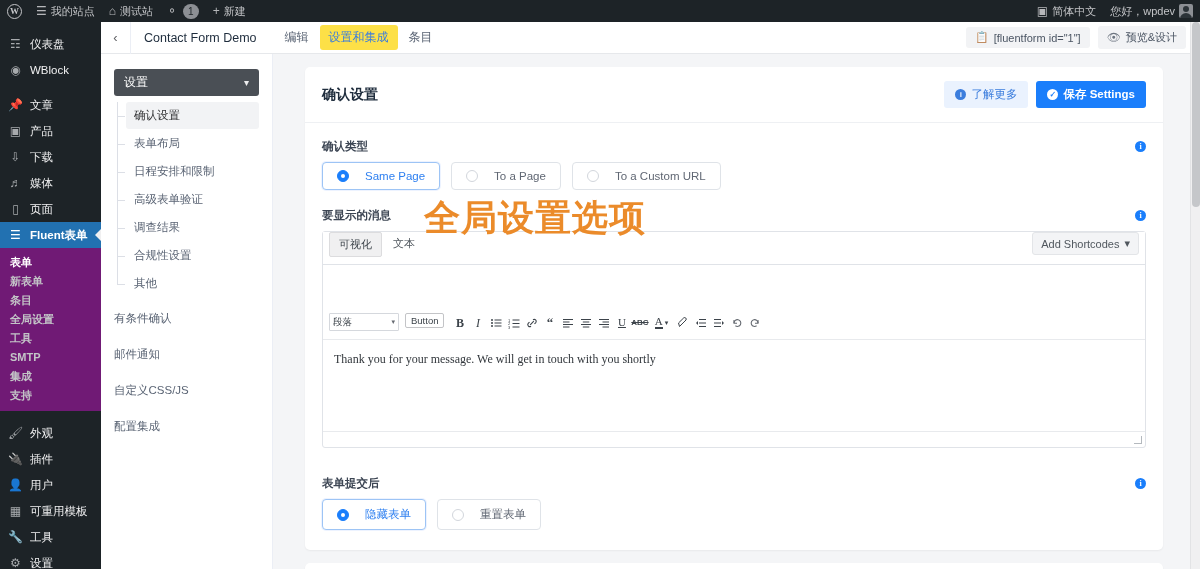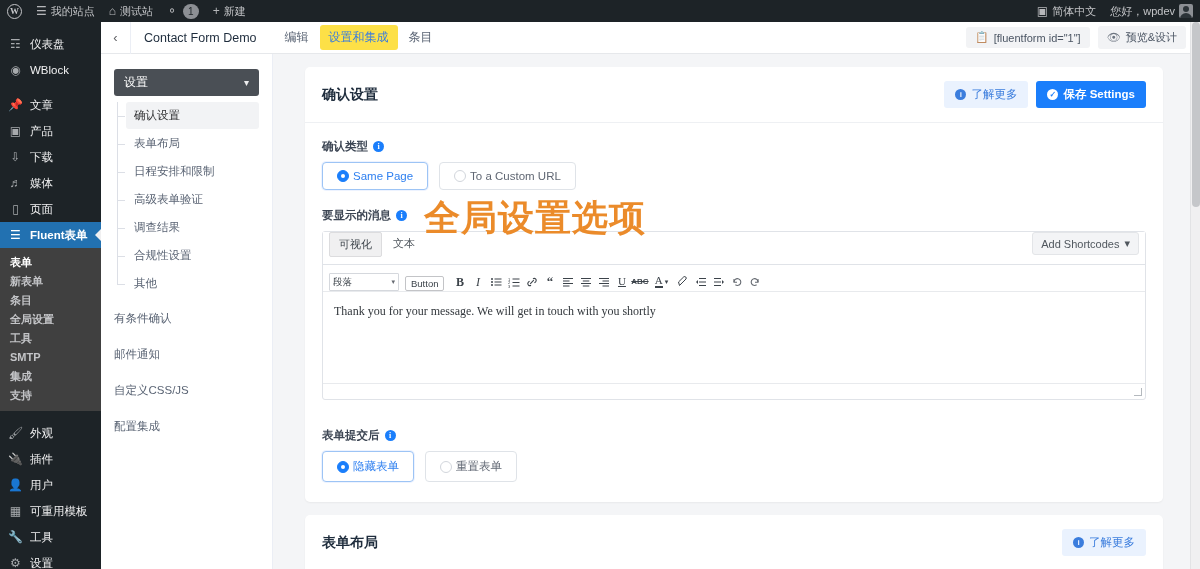--- a/index.html
+++ b/index.html
@@ -64,21 +64,21 @@
   .mitem.current::after{
     content:""; position:absolute; right:-1px; top:50%; margin-top:-7px;
     border:7px solid transparent; border-right-color:#f0f0f1;
   }
   .micon {
     width:15px; height:15px; flex:0 0 15px; display:flex; align-items:center; justify-content:center;
     font-size:12px; color:#a7aaad; line-height:1;
   }
   .mitem.current .micon { color:#fff; }
   .msep { height: 9px; }
-  .submenu { background:#404040; padding: 5px 12px 6px 0; }
+  .submenu { background:#701a75; padding: 5px 12px 6px 0; }
   .sub-item {
     display:block; padding: 2px 8px 2px 10px; color:#c3c4c7; font-size:11px; line-height:15px;
     white-space:nowrap;
     font-weight:bold;
   }
   .sub-item.cur { color:#fff; font-weight:700; }
 
   
   #formbar {
     position:absolute; top:22px; left:101px; width:1099px; height:32px;
@@ -150,30 +150,30 @@
     width:11px; height:11px; border-radius:50%; display:inline-flex;
     align-items:center; justify-content:center; font-size:8px; font-weight:700;
     flex:0 0 11px;
   }
   .btn-light .bico { background:#3b7ddd; color:#eaf2fe; }
   .btn-primary .bico { background:#fff; color:#1a7efb; }
 
   .card-body { padding: 16px 17px 20px 17px; }
   .flabel {
     font-size:11.5px; color:#3d4654; font-weight:600; margin-bottom:8px;
-    display:flex; align-items:center; gap:5px;
+    display:flex; align-items:center; justify-content:space-between;
   }
   .info-i {
     width:11px; height:11px; border-radius:50%; background:#1a7efb; color:#fff;
     font-size:8px; font-weight:700; display:inline-flex; align-items:center; justify-content:center;
     font-family:"Liberation Serif", serif; flex:0 0 11px;
   }
   .radio-row { display:flex; gap:11px; margin-bottom:18px; }
   .radio-box {
-    display:flex; align-items:center; gap:4px;
+    display:flex; align-items:center; gap:16px;
     border:1px solid #dfe3e8; border-radius:4px; background:#fff;
     padding:7px 14px; font-size:11.5px; color:#606773; white-space:nowrap;
   }
   .radio-box.sel { border-color:#9dc4f5; color:#2d7ff0; box-shadow:0 0 0 1px rgba(58,126,251,.09); }
   .rdot {
     width:12px; height:12px; border-radius:50%; border:1px solid #d2d6dc; flex:0 0 12px;
     display:inline-block; position:relative; background:#fff;
   }
   .radio-box.sel .rdot { border-color:#1a7efb; background:#1a7efb; }
   .radio-box.sel .rdot::after{
@@ -190,22 +190,22 @@
   .ed-tab {
     font-size:11px; color:#50575e; padding:4px 9px; border-radius:2px; margin-right:2px;
   }
   .ed-tab.active { background:#f0f0f1; border:1px solid #dcdcde; color:#3c434a; }
   .ed-shortcodes {
     margin-left:auto; display:flex; align-items:center; gap:5px;
     background:#f3f4f6; border:1px solid #e3e5e8; border-radius:3px;
     font-size:11px; color:#50575e; padding:4px 8px; white-space:nowrap;
   }
   .ed-toolbar {
-    display:flex; align-items:flex-end; gap:1px; height:27px;
-    padding: 0 6px; border-bottom:1px solid #e8eaed; background:#fff;
+    display:flex; align-items:flex-start; gap:1px; height:27px;
+    padding: 0 6px; border-bottom:1px solid #e8eaed; background:#fff;margin-top:48px;
   }
   .tb-select {
     width:70px; height:18px; border:1px solid #d5d8dd; background:#fff;
     font-size:9.5px; color:#3c434a; display:flex; align-items:center;
     padding:0 3px; margin-right:5px; border-radius:1px;
   }
   .tb-select .cv { margin-left:auto; font-size:7px; color:#646970; }
   .tb-btnbox {
     border:1px solid #c3c4c7; border-radius:2px; font-size:9.5px; color:#3c434a;
     padding:1px 5px; margin-right:6px; background:#fff;
@@ -418,20 +418,24 @@
         <span>确认类型</span>
         <span class="info-i">i</span>
       </div>
       <div class="radio-row">
         <div class="radio-box sel">
           <span class="rdot"></span>
           <span>Same Page</span>
         </div>
         <div class="radio-box">
           <span class="rdot"></span>
+          <span>To a Page</span>
+        </div>
+        <div class="radio-box">
+          <span class="rdot"></span>
           <span>To a Custom URL</span>
         </div>
       </div>
 
       <div class="flabel">
         <span>要显示的消息</span>
         <span class="info-i">i</span>
       </div>
 
       <div class="editor">

